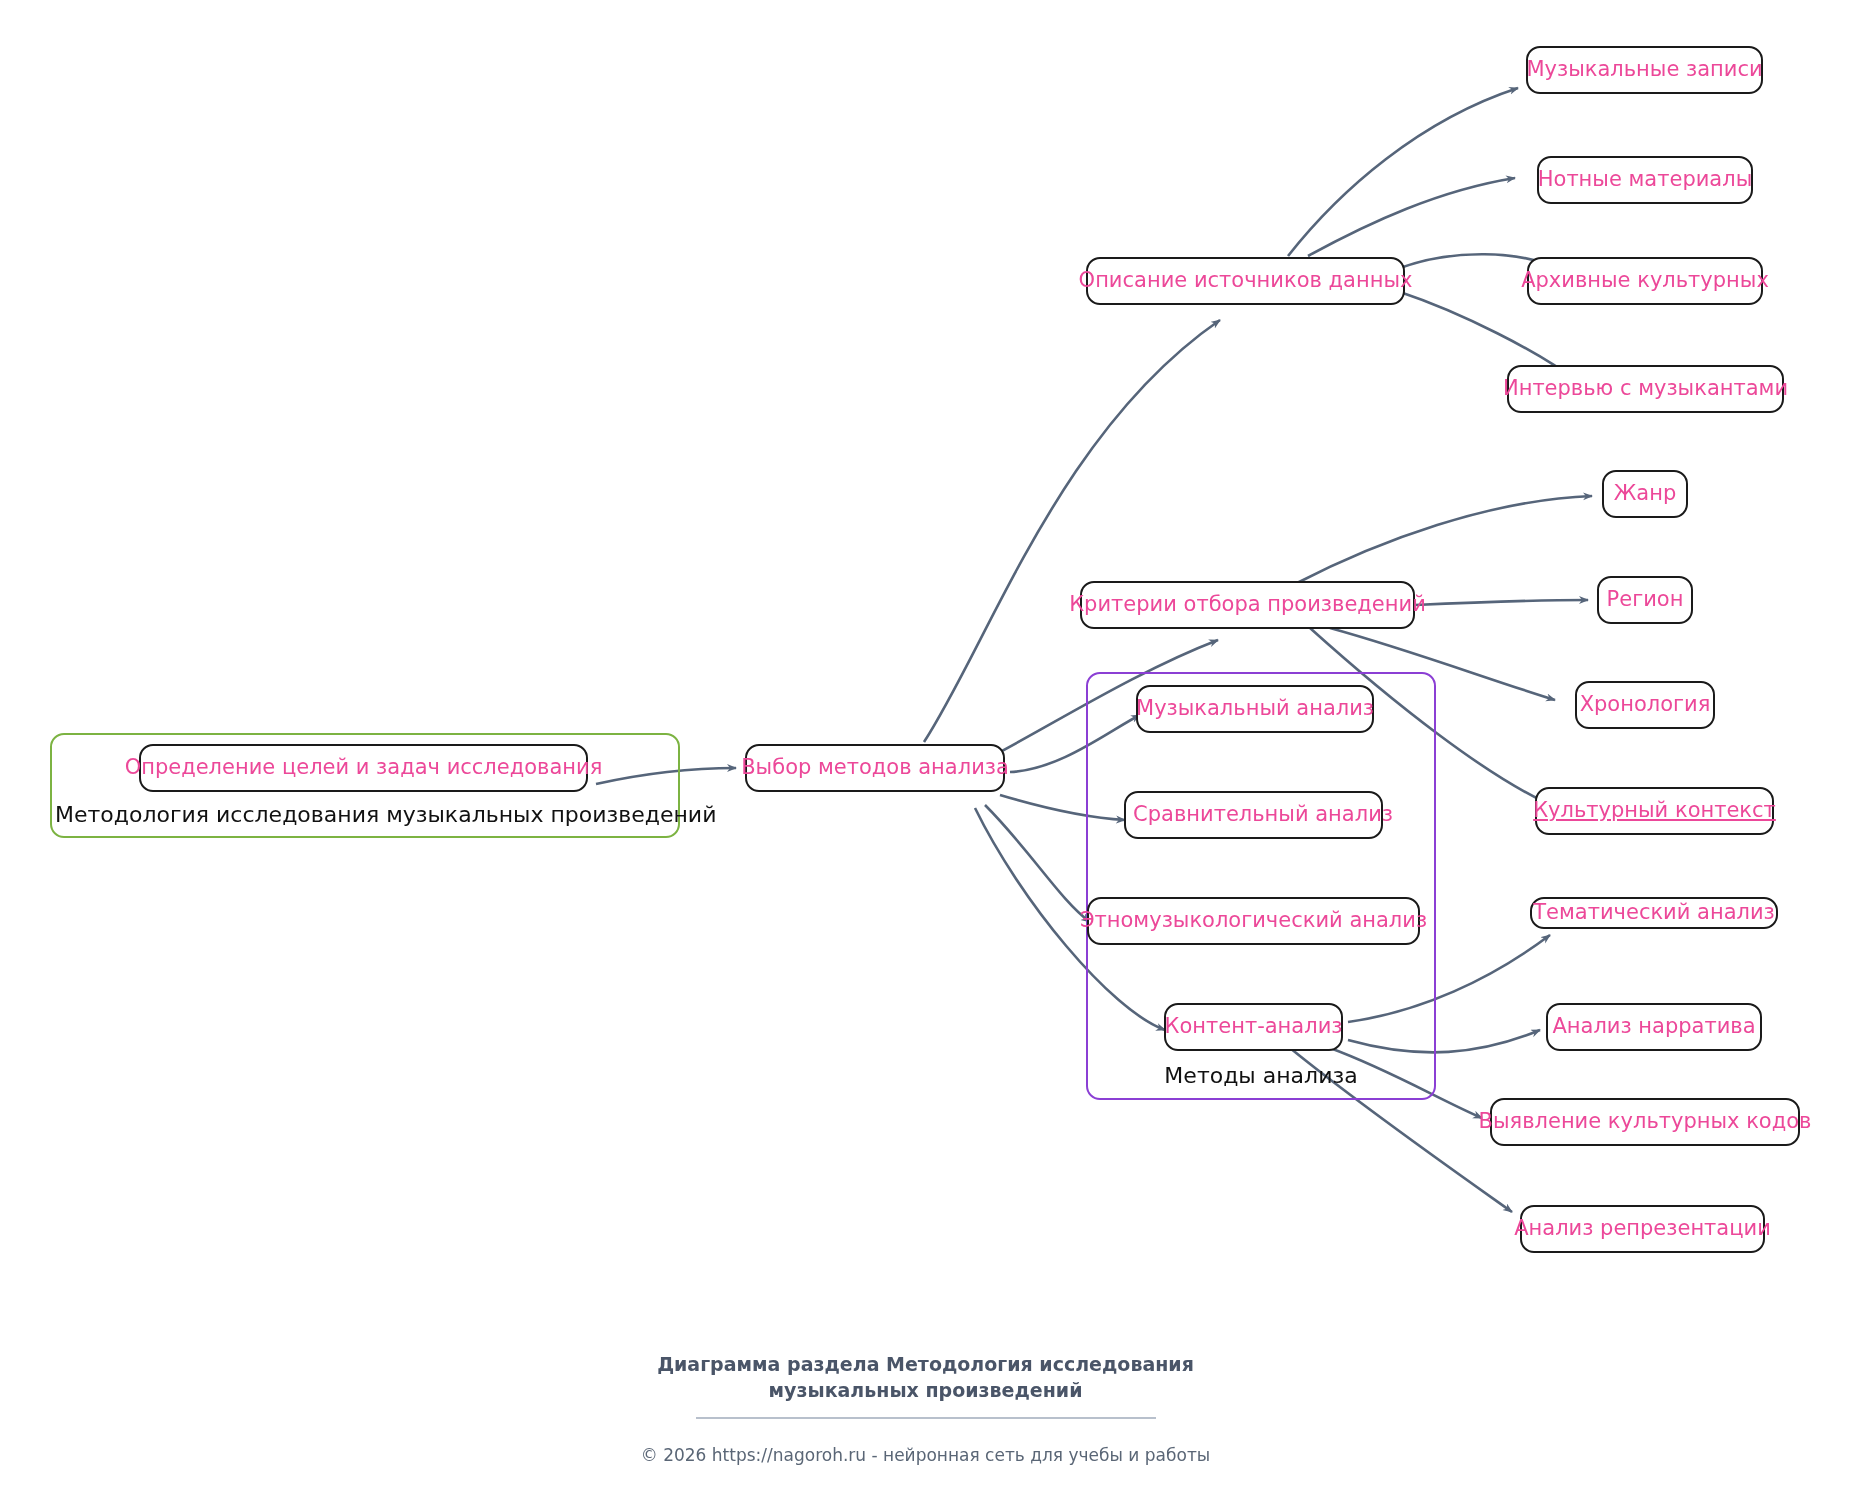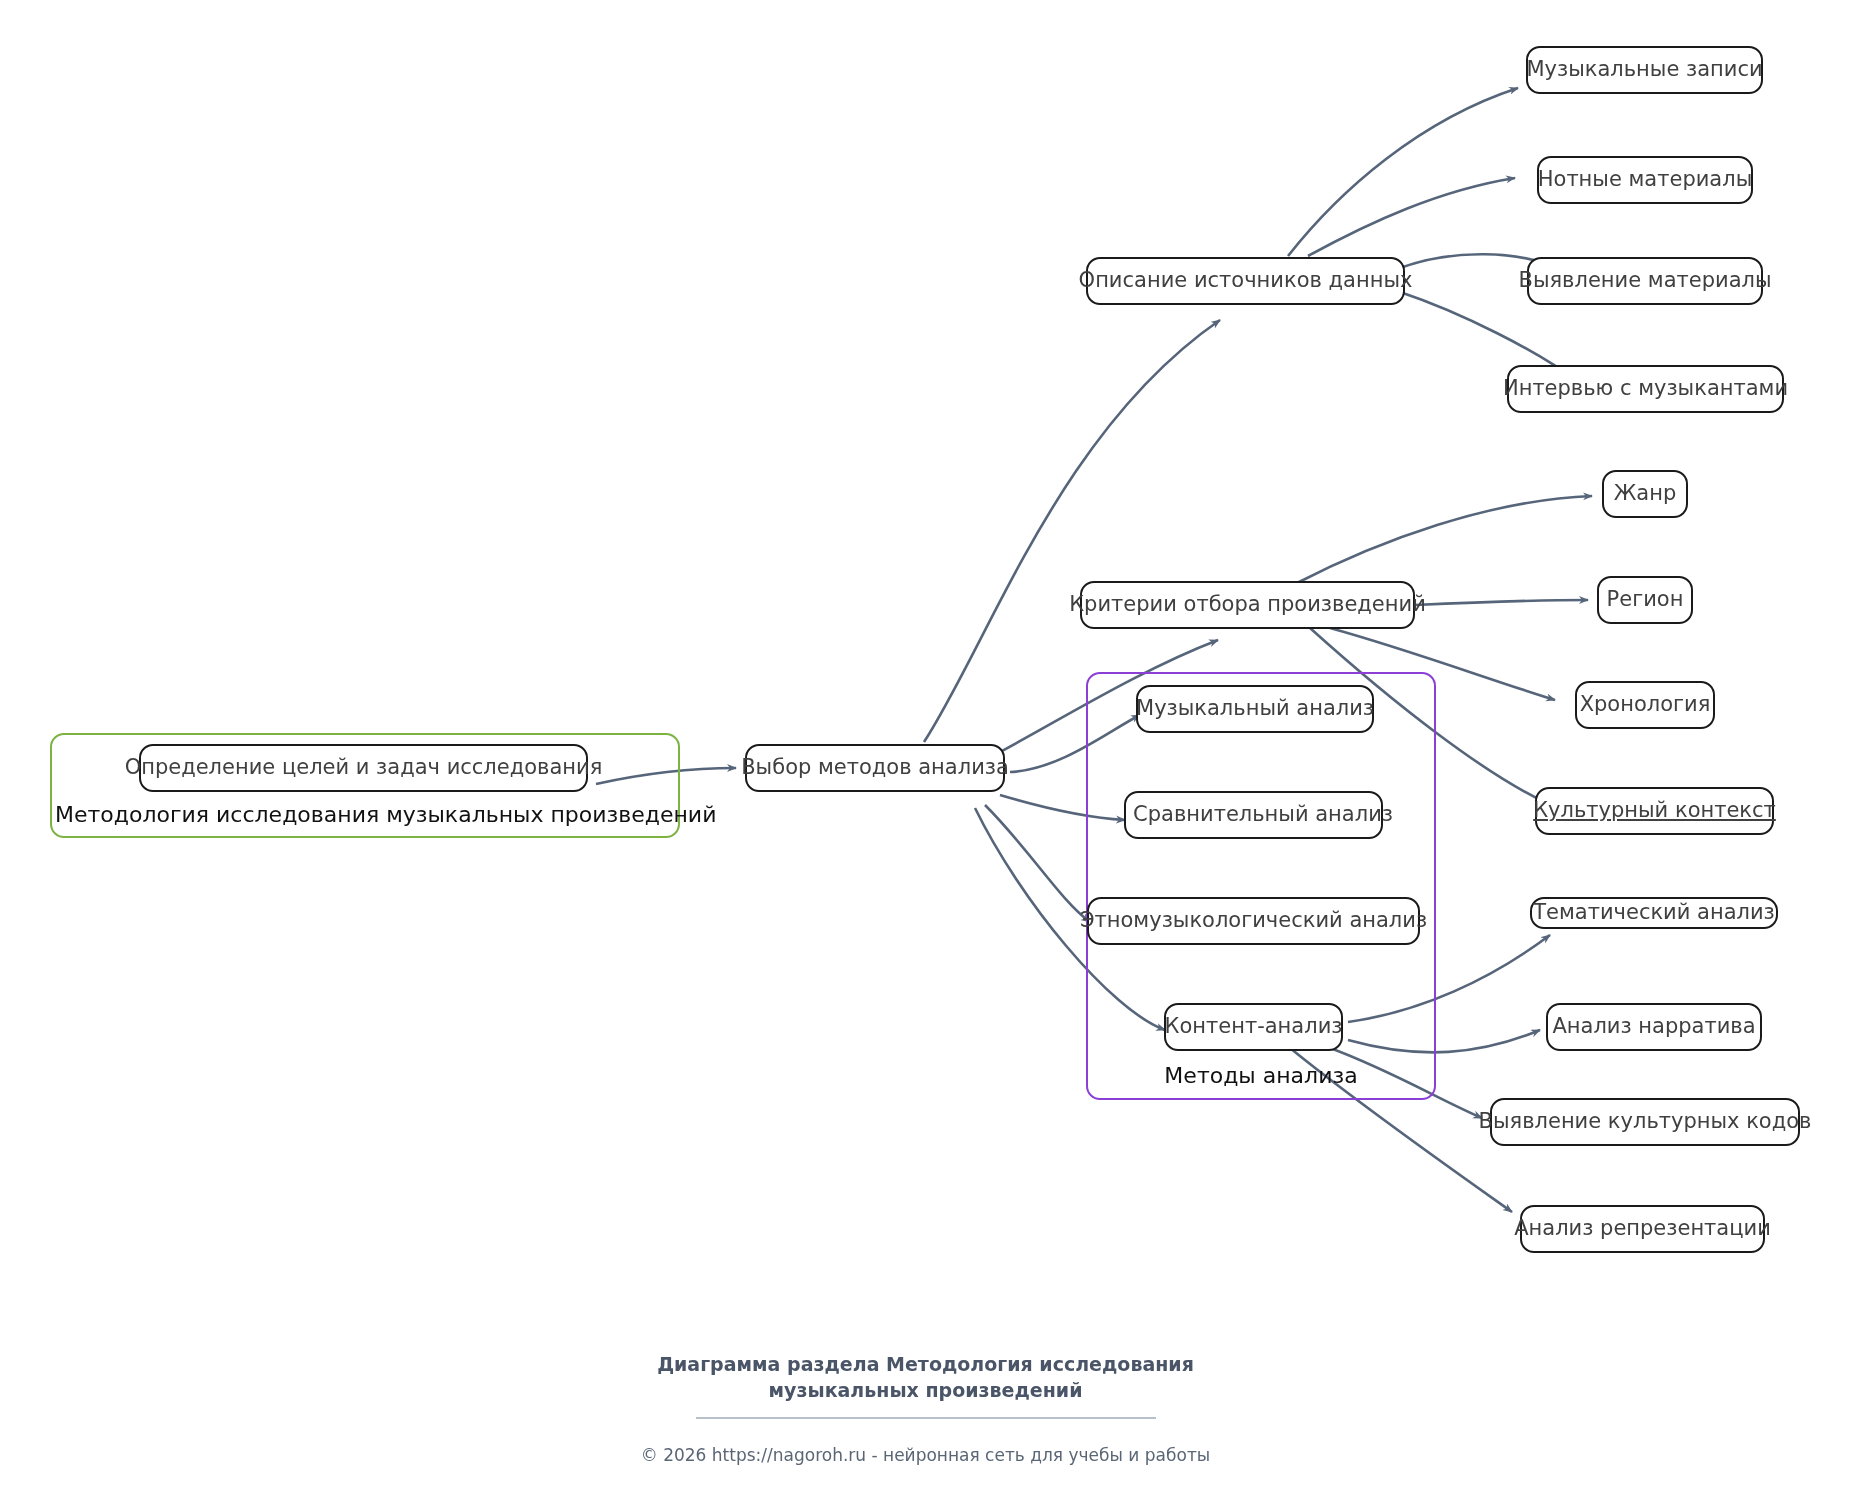--- a/index.html
+++ b/index.html
@@ -26,21 +26,21 @@
   }
   .node {
     position: absolute;
     box-sizing: border-box;
     display: flex;
     align-items: center;
     justify-content: center;
     background: #ffffff;
     border: 2px solid #1a1a1a;
     border-radius: 14px;
-    color: #404040;
+    color: #ec4899;
     font-size: 21px;
     line-height: 1.1;
     white-space: nowrap;
     padding: 0 14px;
     z-index: 3;
   }
   .cluster {
     position: absolute;
     box-sizing: border-box;
     background: transparent;
@@ -141,21 +141,21 @@
   <div class="cluster-label" style="left:1090px; top:1063px; width:342px; text-align:center;">Методы анализа</div>
 
   <div class="node" style="left:139px; top:744px; width:449px; height:48px;">Определение целей и задач исследования</div>
 
   <div class="node" style="left:745px; top:744px; width:260px; height:48px;">Выбор методов анализа</div>
 
   <div class="node" style="left:1086px; top:257px; width:319px; height:48px;">Описание источников данных</div>
 
   <div class="node" style="left:1526px; top:46px; width:237px; height:48px;">Музыкальные записи</div>
   <div class="node" style="left:1537px; top:156px; width:216px; height:48px;">Нотные материалы</div>
-  <div class="node" style="left:1527px; top:257px; width:236px; height:48px;">Выявление материалы</div>
+  <div class="node" style="left:1527px; top:257px; width:236px; height:48px;">Архивные культурных</div>
   <div class="node" style="left:1507px; top:365px; width:277px; height:48px;">Интервью с музыкантами</div>
 
   <div class="node" style="left:1080px; top:581px; width:335px; height:48px;">Критерии отбора произведений</div>
 
   <div class="node" style="left:1602px; top:470px; width:86px; height:48px;">Жанр</div>
   <div class="node" style="left:1597px; top:576px; width:96px; height:48px;">Регион</div>
   <div class="node" style="left:1575px; top:681px; width:140px; height:48px;">Хронология</div>
   <div class="node" style="left:1535px; top:787px; width:239px; height:48px;text-decoration:underline;">Культурный контекст</div>
 
   <div class="node" style="left:1136px; top:685px; width:238px; height:48px;">Музыкальный анализ</div>

